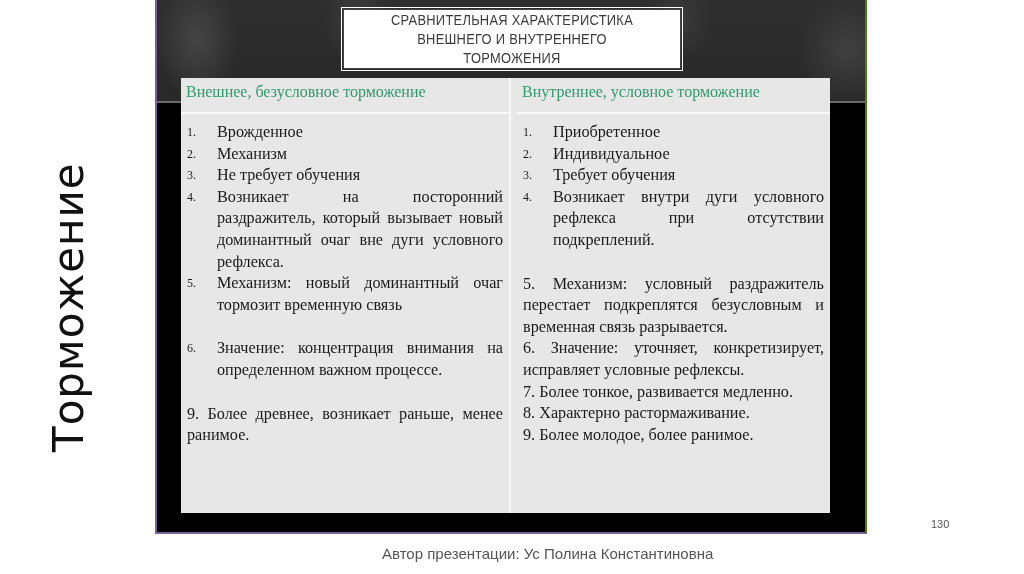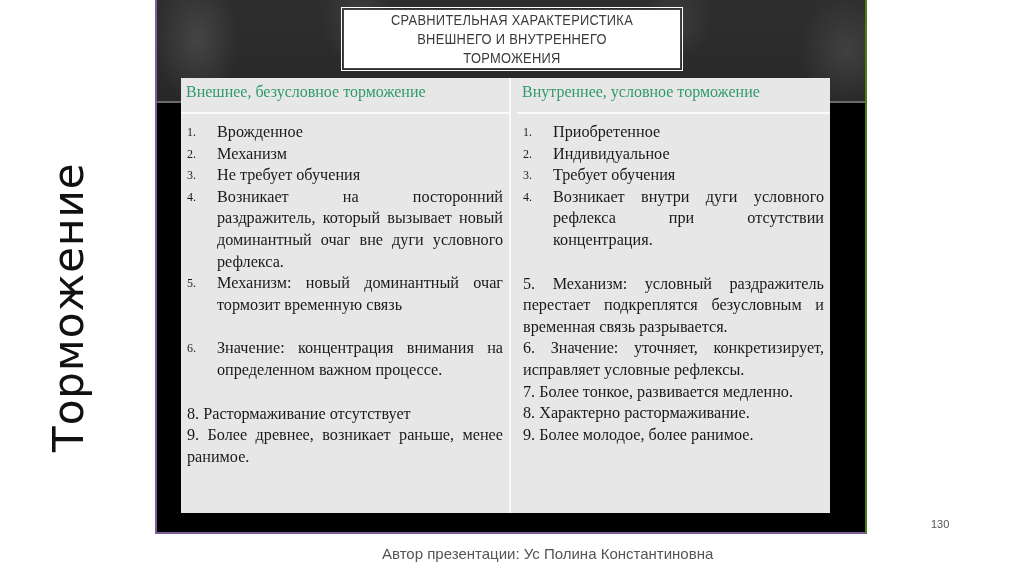--- a/index.html
+++ b/index.html
@@ -97,40 +97,39 @@
       <div class="li">
           <span class="num">5.</span>
           <span class="txt">Механизм: новый доминантный очаг тормозит временную связь</span>
         </div>
       <div class="gap"></div>
       <div class="li">
           <span class="num">6.</span>
           <span class="txt">Значение: концентрация внимания на определенном важном процессе.</span>
         </div>
       <div class="gap"></div>
-      <div class="plain">8. Растормаживание отсутствует</div>
       <div class="plain">9. Более древнее, возникает раньше, менее ранимое.</div>
     </div>
 
     <div class="cell body">
       <div class="li">
           <span class="num">1.</span>
           <span class="txt">Приобретенное</span>
         </div>
       <div class="li">
           <span class="num">2.</span>
           <span class="txt">Индивидуальное</span>
         </div>
       <div class="li">
           <span class="num">3.</span>
           <span class="txt">Требует обучения</span>
         </div>
       <div class="li">
           <span class="num">4.</span>
-          <span class="txt">Возникает внутри дуги условного рефлекса при отсутствии концентрация.</span>
+          <span class="txt">Возникает внутри дуги условного рефлекса при отсутствии подкреплений.</span>
         </div>
       <div class="gap"></div>
       <div class="plain">5. Механизм: условный раздражитель перестает подкреплятся безусловным и временная связь разрывается.</div>
       <div class="plain">6. Значение: уточняет, конкретизирует, исправляет условные рефлексы.</div>
       <div class="plain">7. Более тонкое, развивается медленно.</div>
       <div class="plain">8. Характерно растормаживание.</div>
       <div class="plain">9. Более молодое, более ранимое.</div>
     </div>
   </div>
 </div>

